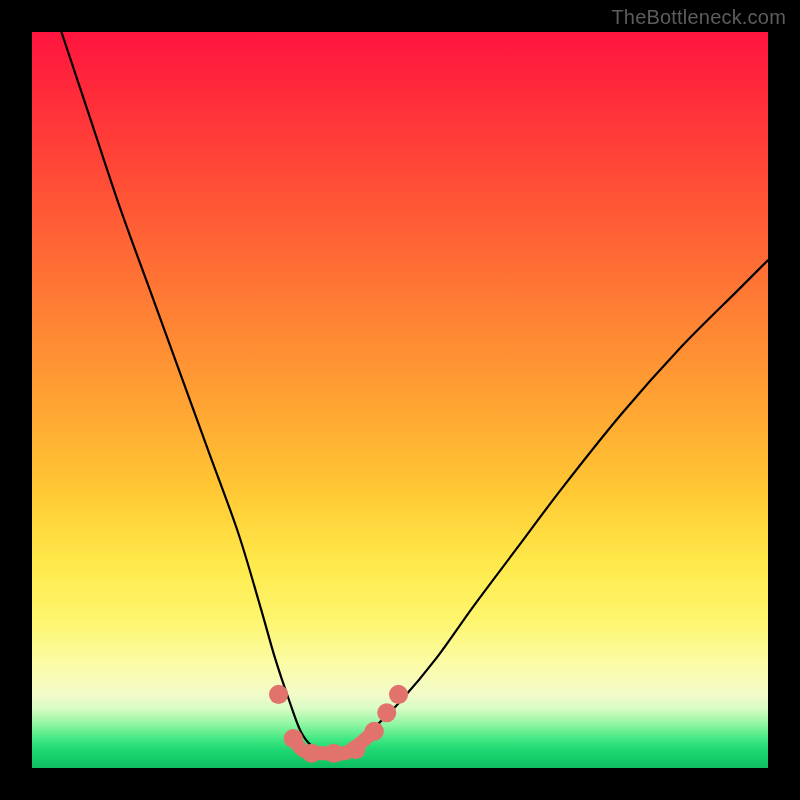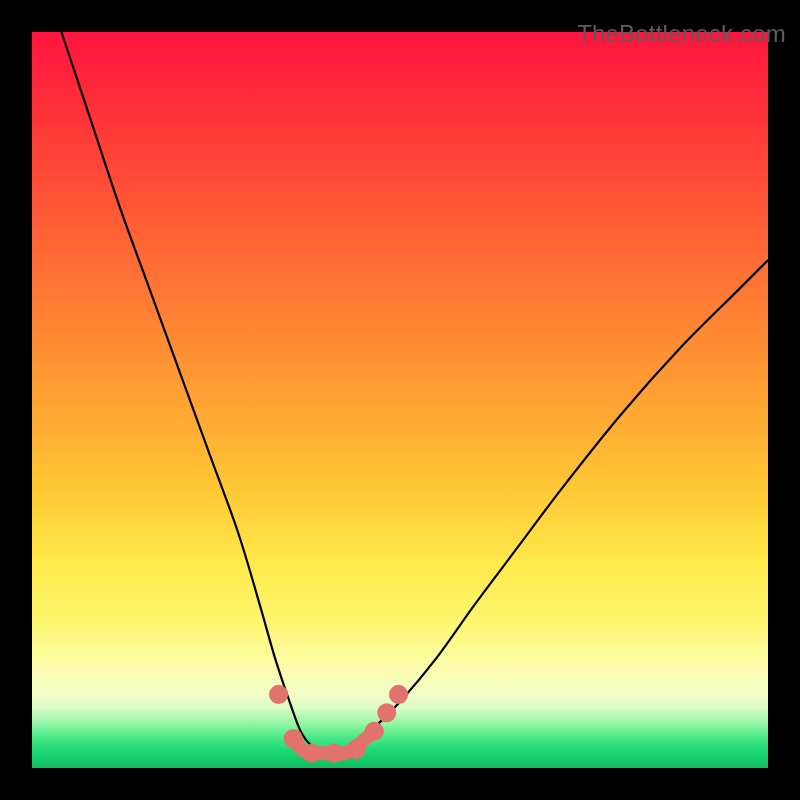--- a/index.html
+++ b/index.html
@@ -43,24 +43,24 @@
       #d6fbc3 92%,
       #92f6a3 94%,
       #44e884 96%,
       #1fd873 97.5%,
       #13c968 99%,
       #0fbd60 100%
     );
   }
   .watermark {
     position: absolute;
-    top: 20px;
+    top: 6px;
     right: 14px;
     color: #5d5d5d;
-    font-size: 24px;
+    font-size: 20px;
     font-weight: 500;
     letter-spacing: 0.2px;
     z-index: 5;
     user-select: none;
   }
   svg.curve {
     position: absolute;
     inset: 0;
     width: 736px;
     height: 736px;

